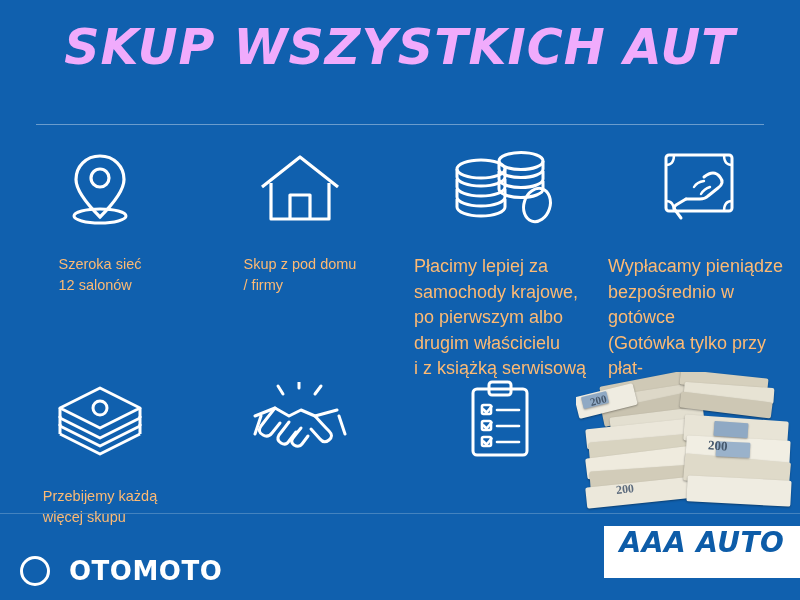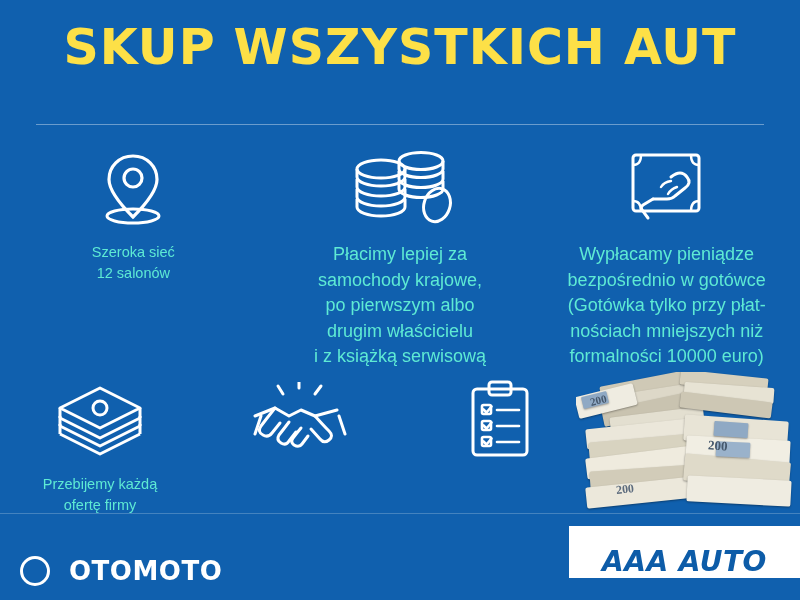--- a/index.html
+++ b/index.html
@@ -22,22 +22,23 @@
   .title {
     position: absolute;
     top: 22px;
     left: 0;
     width: 800px;
     text-align: center;
     font-size: 49px;
     font-weight: bold;
     letter-spacing: 1px;
     line-height: 1.05;
-    color: #fde047;
+    color: #f0abfc;
     font-family: "DejaVu Sans", sans-serif;
+    font-style: italic;
   }
   .title-rule {
     position: absolute;
     top: 124px;
     left: 36px;
     width: 728px;
     height: 1px;
     background: rgba(255,255,255,0.38);
   }
   
@@ -57,25 +58,24 @@
     padding: 0 8px;
     box-sizing: border-box;
   }
   .icon-box {
     height: 96px;
     display: flex;
     align-items: center;
     justify-content: center;
   }
   .cell-label {
-    margin-top: 6px;
-    text-align: center;
+    margin-top: 18px;
     font-size: 14.5px;
     line-height: 1.42;
-    color: #5eead4;
+    color: #fdba74;
     white-space: pre-line;
     font-family: "Liberation Sans", sans-serif;
   }
   
   .cell.small .cell-label { font-size: 18px; }
   
   .money-photo {
     position: absolute;
     right: 0;
     top: 372px;
@@ -117,25 +117,25 @@
     font-size: 26px;
     font-weight: bold;
     letter-spacing: 0.5px;
     color: #ffffff;
     font-family: "DejaVu Sans", sans-serif;
   }
   .aaa-badge {
     position: absolute;
     right: 0;
     bottom: 22px;
-    width: 231px;
+    width: 196px;
     height: 52px;
     background: #ffffff;
     display: flex;
-    align-items: flex-end;
+    align-items: flex-start;
     justify-content: center;
   }
   .aaa-text {
     font-size: 28px;
     font-weight: bold;
     font-style: italic;
     letter-spacing: 0.5px;
     color: #0d5ca8;
     font-family: "DejaVu Sans", sans-serif;
   }
@@ -156,20 +156,31 @@
         <svg width="72" height="76" viewBox="0 0 72 76">
           <path d="M36 6 C22 6 12 16.5 12 29.5 C12 43 30 61 36 67 C42 61 60 43 60 29.5 C60 16.5 50 6 36 6 Z" fill="none" stroke="#ffffff" stroke-width="3.2"></path>
           <circle cx="36" cy="28" r="9" fill="none" stroke="#ffffff" stroke-width="3.2"></circle>
           <ellipse cx="36" cy="66" rx="26" ry="7" fill="none" stroke="#ffffff" stroke-width="3"></ellipse>
         </svg>
       </div>
       <div class="cell-label">Szeroka sieć
 12 salonów</div>
     </div>
 
+    <div class="cell">
+      <div class="icon-box">
+        <svg width="92" height="78" viewBox="0 0 92 78">
+          <path d="M8 38 L46 8 L84 38" fill="none" stroke="#ffffff" stroke-width="3.2" stroke-linejoin="round"></path>
+          <path d="M17 34 L17 70 L75 70 L75 34" fill="none" stroke="#ffffff" stroke-width="3.2" stroke-linejoin="round"></path>
+          <path d="M36 70 L36 46 L56 46 L56 70" fill="none" stroke="#ffffff" stroke-width="3.2" stroke-linejoin="round"></path>
+        </svg>
+      </div>
+      <div class="cell-label">Skup z pod domu
+/ firmy</div>
+    </div>
 
     <div class="cell small">
       <div class="icon-box">
         <svg width="110" height="82" viewBox="0 0 110 82">
           <g fill="none" stroke="#ffffff" stroke-width="3">
             <ellipse cx="36" cy="22" rx="24" ry="9"></ellipse>
             <path d="M12 22 v8 a24 9 0 0 0 48 0 v-8"></path>
             <path d="M12 32 v8 a24 9 0 0 0 48 0 v-8"></path>
             <path d="M12 42 v8 a24 9 0 0 0 48 0 v-8"></path>
             <path d="M12 52 v8 a24 9 0 0 0 48 0 v-8"></path>
@@ -218,21 +229,21 @@
             <path d="M12 36 L52 56 L92 36"></path>
             <path d="M12 26 L12 36 M92 26 L92 36"></path>
             <path d="M12 44 L52 64 L92 44"></path>
             <path d="M12 34 L12 44 M92 34 L92 44"></path>
             <path d="M12 52 L52 72 L92 52"></path>
             <path d="M12 42 L12 52 M92 42 L92 52"></path>
           </g>
         </svg>
       </div>
       <div class="cell-label">Przebijemy każdą
-ofertę firmy</div>
+więcej skupu</div>
     </div>
 
     <div class="cell">
       <div class="icon-box">
         <svg width="110" height="76" viewBox="0 0 110 76">
           <g fill="none" stroke="#ffffff" stroke-width="3" stroke-linecap="round" stroke-linejoin="round">
             <path d="M54 6 L54 0"></path>
             <path d="M38 12 L33 4"></path>
             <path d="M70 12 L76 4"></path>
             <path d="M10 34 L30 26 L44 34 L56 28 L70 34 L92 28"></path>

